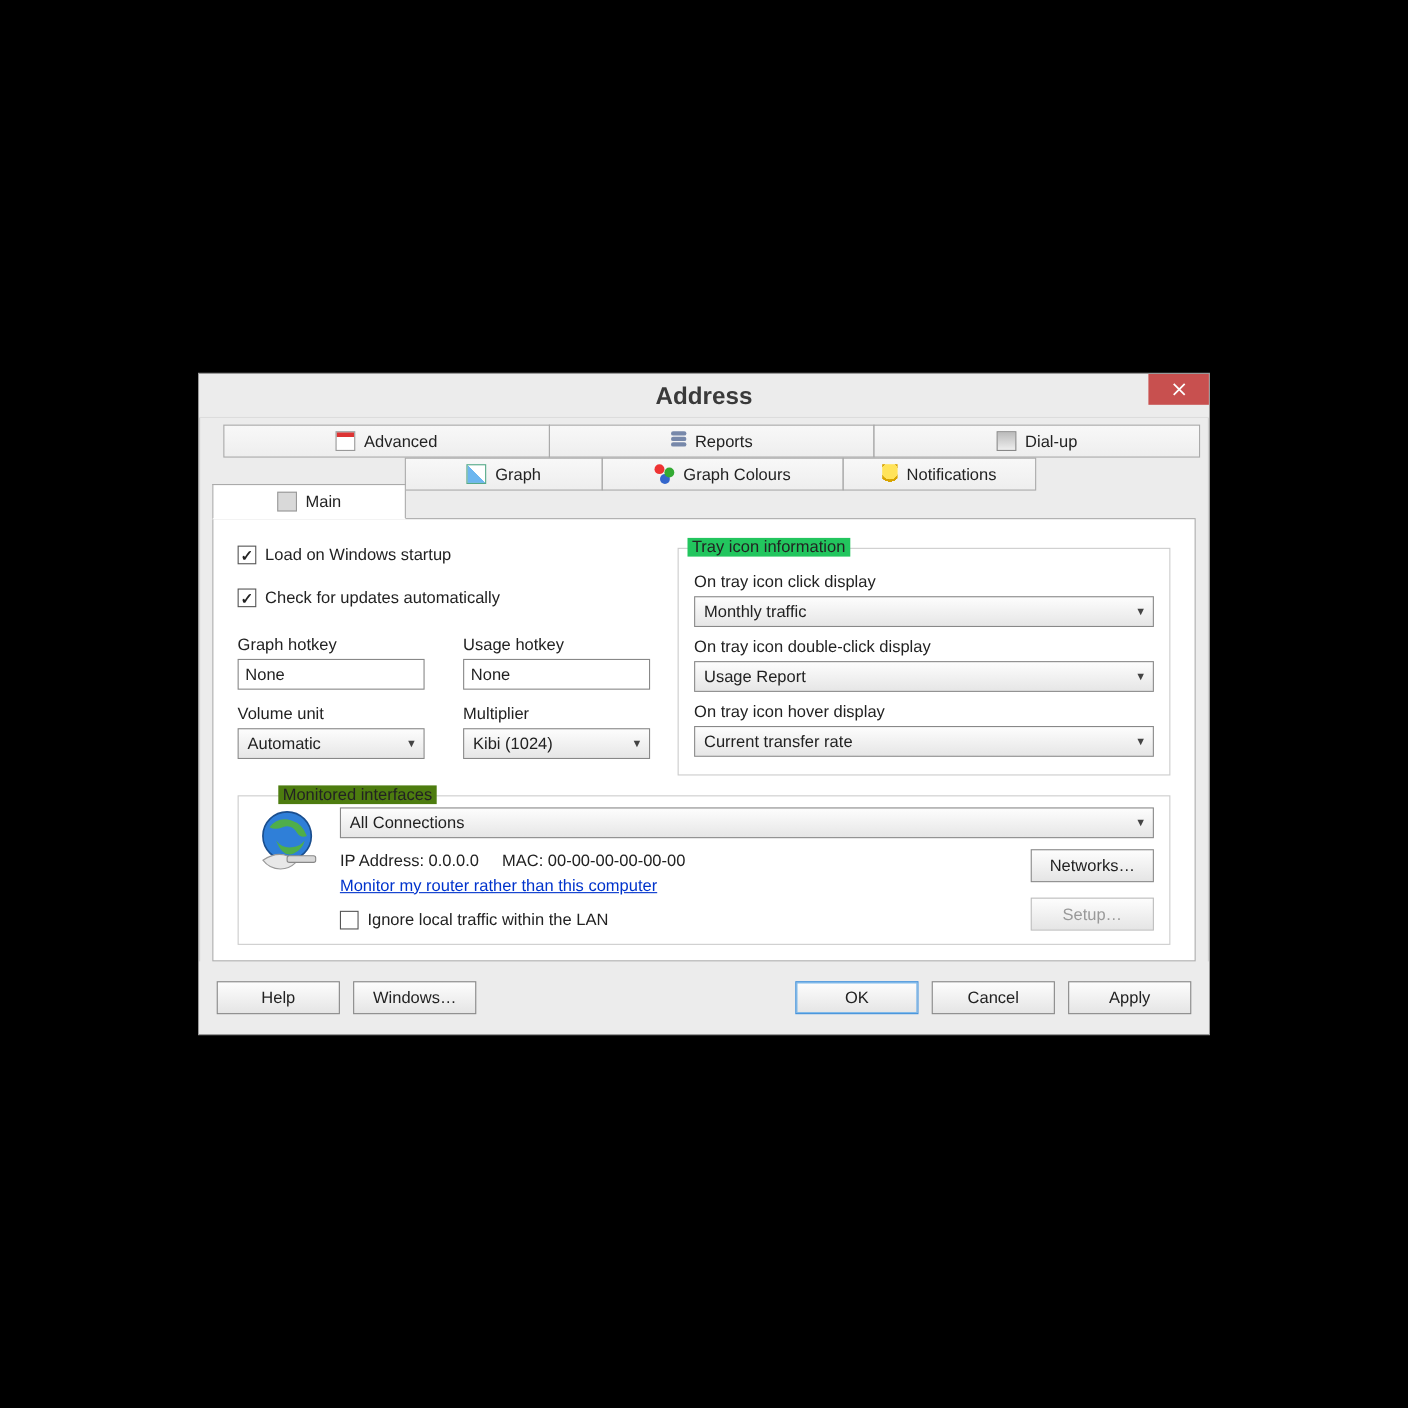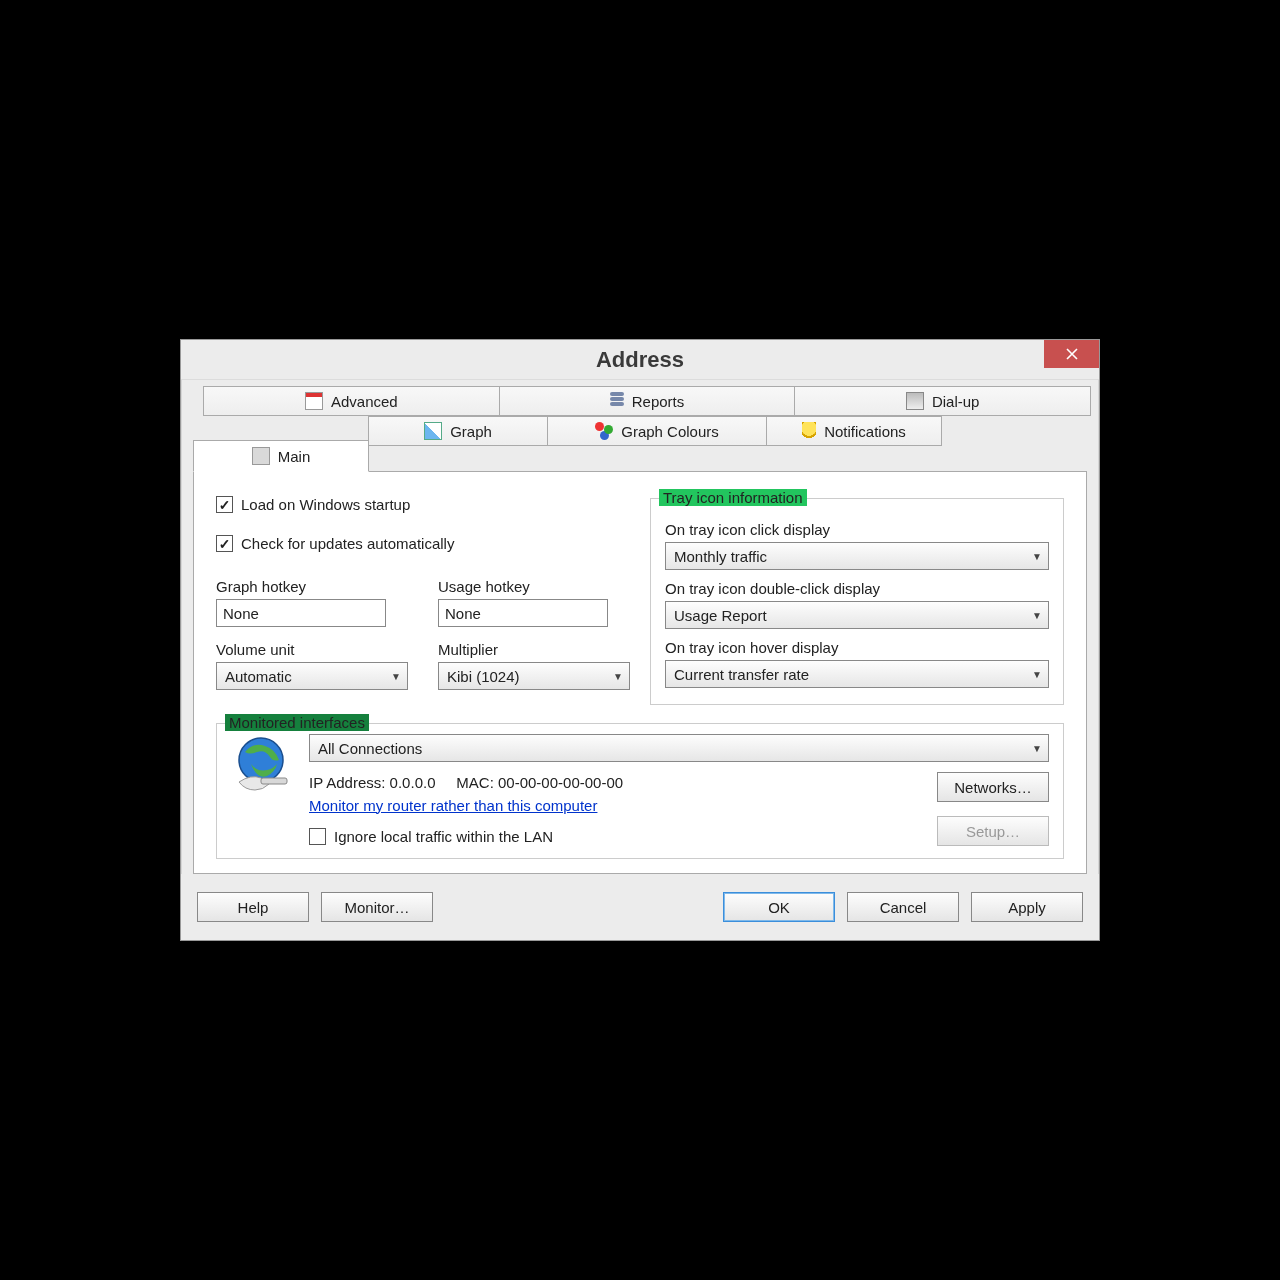--- a/index.html
+++ b/index.html
@@ -81,21 +81,21 @@
     width: 170px; height: 28px; border: 1px solid #888; background: #fff;
     padding: 0 6px; display: flex; align-items: center;
   }
   .combo {
     height: 28px; border: 1px solid #888;
     background: linear-gradient(#fdfdfd,#e6e6e6);
     display: flex; align-items: center; justify-content: space-between;
     padding: 0 6px 0 8px; cursor: pointer;
   }
   .combo .arrow { font-size: 10px; color: #444; }
-  .combo-sm { width: 192px; gap: 33px; }
+  .combo-sm { width: 170px; gap: 33px; }
 
   .fieldset {
     border: 1px solid #ccc;
     padding: 12px 14px 14px 14px;
     position: relative;
     margin-top: 2px;
   }
   .fieldset-legend {
     position: absolute; top: -10px; left: 8px;
     background: #22c55e; padding: 0 4px;
@@ -103,21 +103,21 @@
   .tray-field { margin-bottom: 2px; margin-top: 10px; }
   .tray-field:first-child { margin-top: 6px; }
   .tray-field .combo { width: 100%; margin-top: 4px; }
 
   .mon-fieldset {
     border: 1px solid #ccc;
     padding: 10px 14px 12px 14px;
     margin-top: 18px;
     position: relative;
   }
-  .mon-fieldset .fieldset-legend { background: #15803d; }
+  .mon-fieldset .fieldset-legend { background: #4d7c0f; margin-left: 28px; }
   .mon-body { display: flex; gap: 14px; align-items: flex-start; }
   .globe { width: 64px; height: 64px; flex: 0 0 64px; }
   .mon-right { flex: 1; }
   .mon-right .combo { width: 100%; margin-bottom: 10px; }
   .ip-row { display: flex; align-items: center; gap: 20px; }
   .ip-text { flex: 1; }
   .link { color: #0033cc; text-decoration: underline; cursor: pointer; display: inline-block; margin-top: 6px; }
   .ignore-row { display: flex; align-items: center; gap: 8px; margin-top: 14px; }
   .net-btns { display: flex; flex-direction: column; gap: 14px; align-items: flex-end; }
   .btn {
@@ -326,21 +326,21 @@
       </div>
 
     </div>
   </div>
 
   <div class="footer">
     <div class="btn">
       <span>Help</span>
     </div>
     <div class="btn">
-      <span>Monitor…</span>
+      <span>Windows…</span>
     </div>
     <div class="spacer"></div>
     <div class="btn btn-default">
       <span>OK</span>
     </div>
     <div class="btn">
       <span>Cancel</span>
     </div>
     <div class="btn">
       <span>Apply</span>

